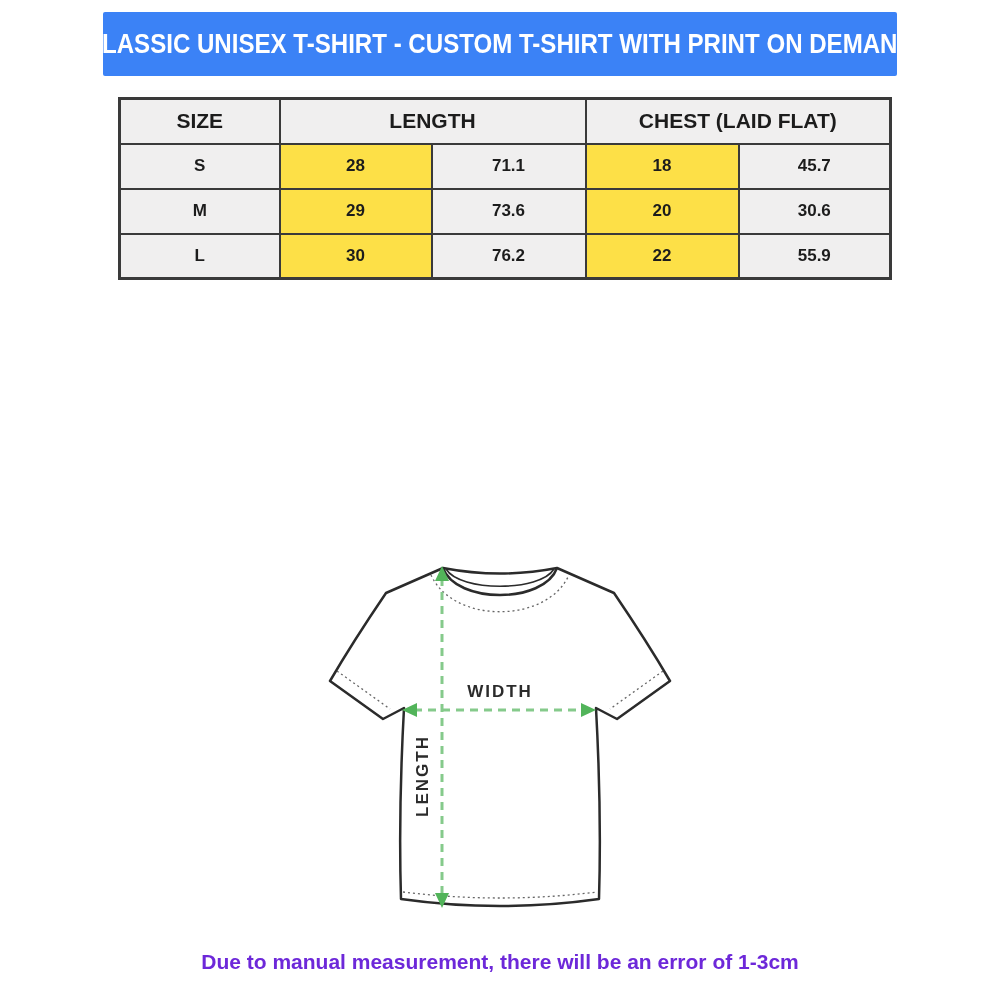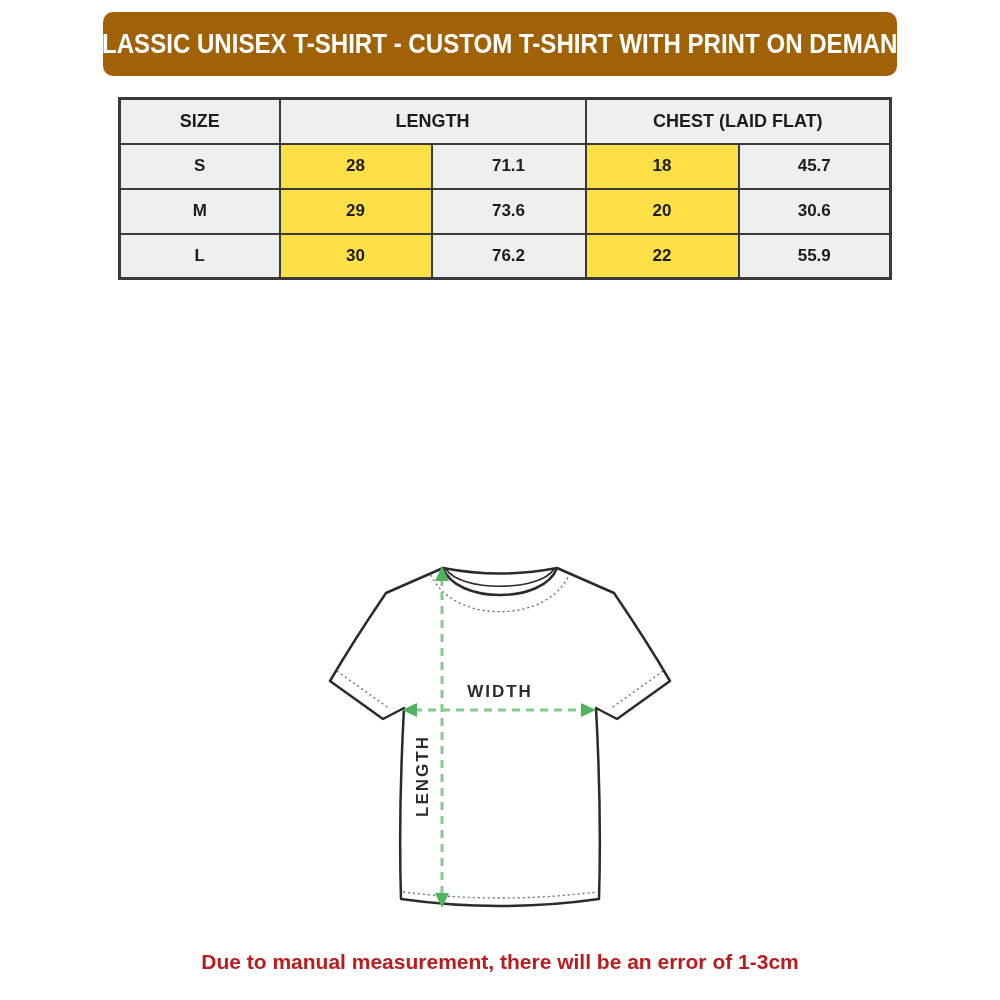--- a/index.html
+++ b/index.html
@@ -9,23 +9,23 @@
     font-family: "Liberation Sans", sans-serif;
     position: relative;
     overflow: hidden;
   }
   .canvas { position: absolute; inset: 0; width: 1000px; height: 1000px; background: #fff; }
 
   
   .banner {
     position: absolute; left: 103px; top: 12px;
     width: 794px; height: 64px;
-    background: #a16207;
+    background: #3b82f6;
     display: flex; align-items: center; justify-content: center;
-    border-radius: 10px;
+    border-radius: 2px;
   }
   .banner-text {
     color: #ffffff;
     font-weight: bold;
     font-size: 28px;
     white-space: nowrap;
     display: inline-block;
     transform: scaleX(0.86);
     letter-spacing: 0px;
   }
@@ -40,41 +40,41 @@
   }
   .size-table th, .size-table td {
     border: 2px solid #3a3a3a;
     height: 45px;
     text-align: center;
     vertical-align: middle;
     color: #1c1c1c;
   }
   .size-table th {
     background: #f0efef;
-    font-size: 18px;
+    font-size: 21px;
     font-weight: bold;
   }
   .size-table td { font-size: 17px; font-weight: bold; background: #fde047; }
   .size-table td.gray { background: #f0efef; }
 
   
   .diagram {
     position: absolute; left: 320px; top: 548px;
     width: 360px; height: 375px;
   }
   .diagram text {
     font-family: "Liberation Sans", sans-serif;
     font-weight: bold;
   }
 
   
   .footer-note {
     position: absolute; left: 0; top: 950px; width: 1000px;
     text-align: center;
-    color: #b91c1c;
+    color: #6d28d9;
     font-weight: bold;
     font-size: 21px;
   }
 </style>
 </head>
 <body>
 
 <div class="canvas">
 
   <div class="banner">

